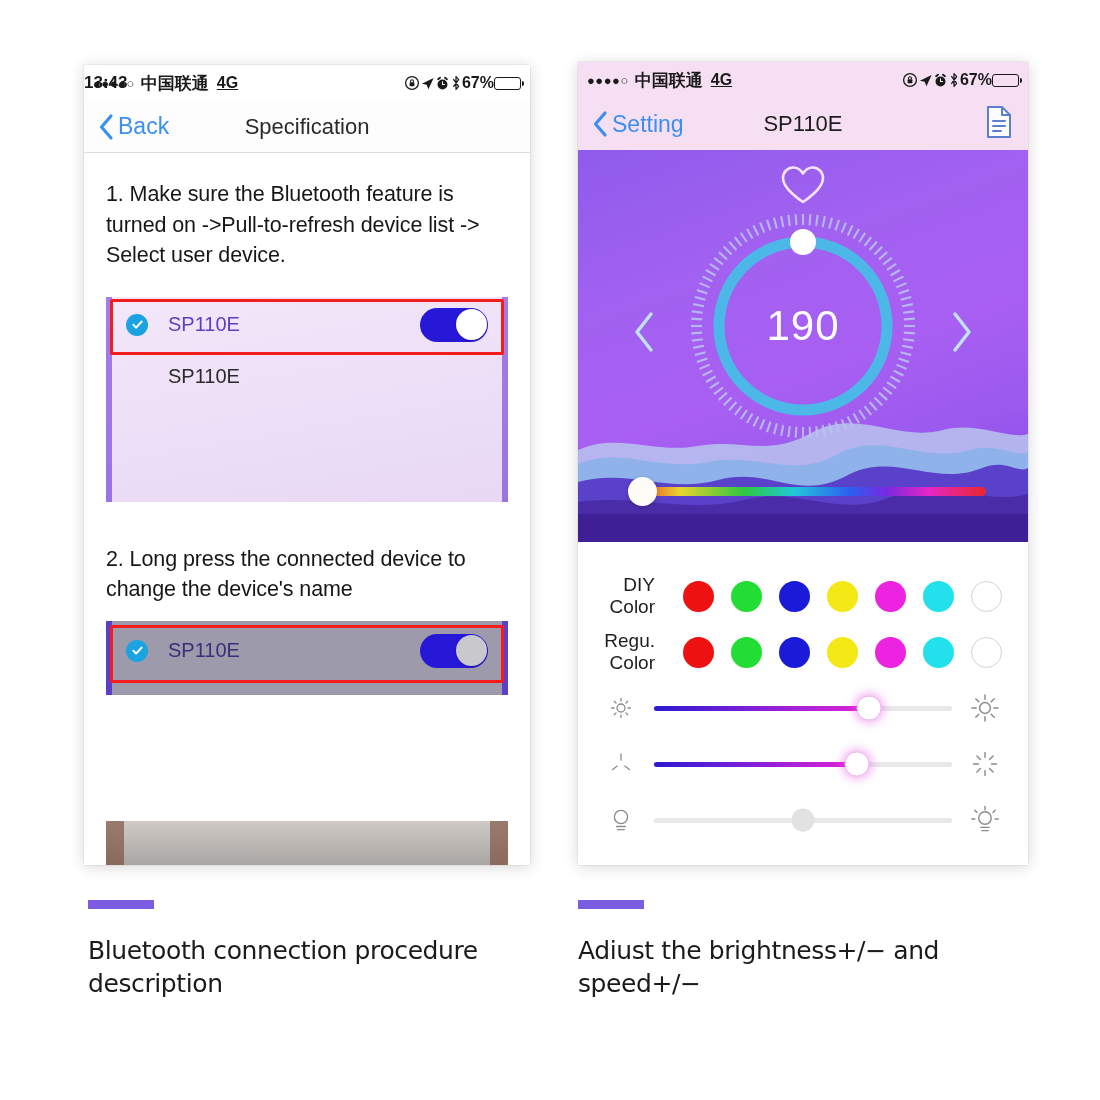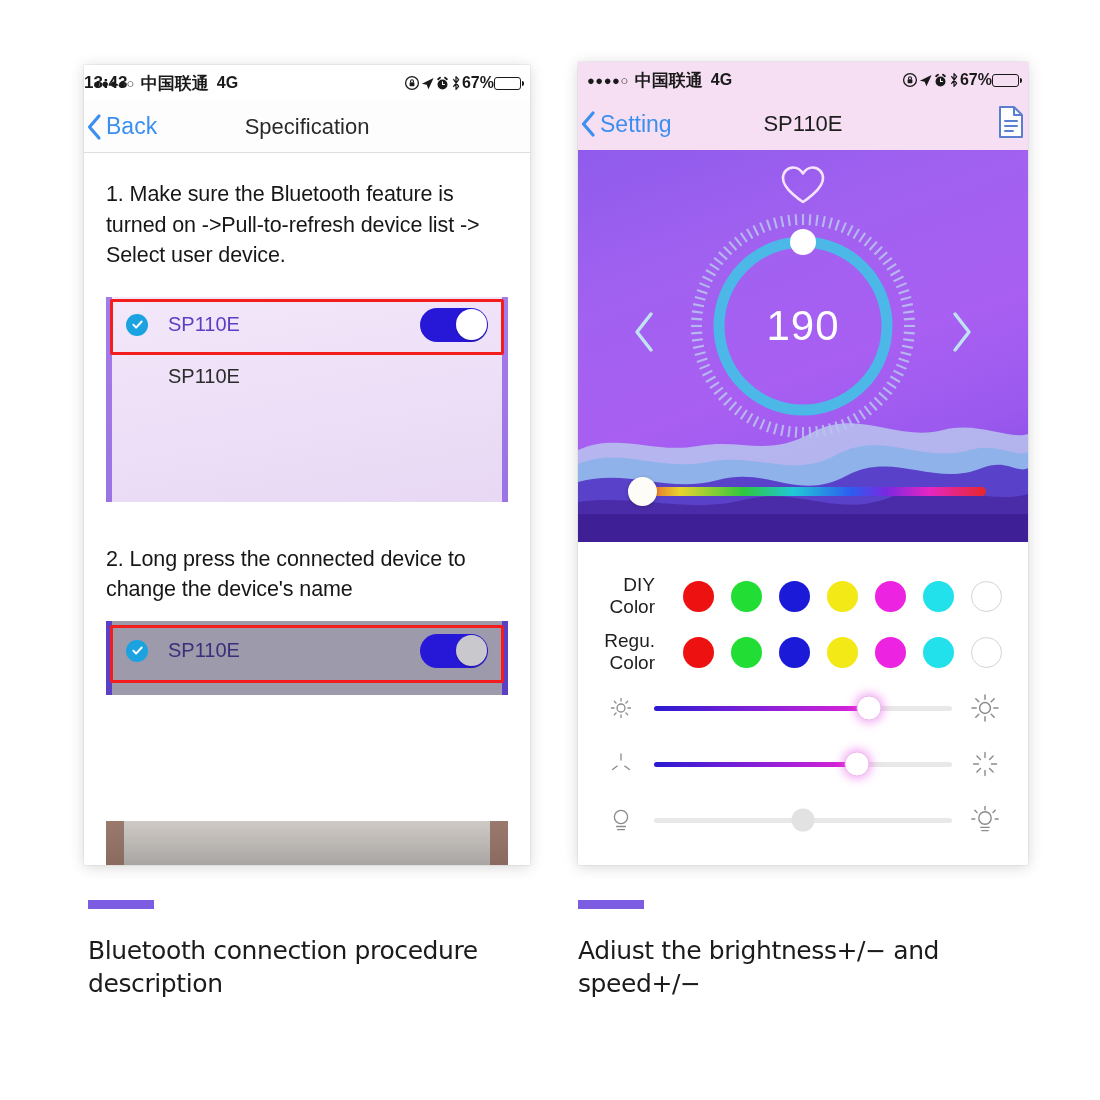--- a/index.html
+++ b/index.html
@@ -23,39 +23,39 @@
 
   
   .statusbar {
     height: 36px; display: flex; align-items: center;
     font-size: 17px; font-weight: bold; color: #1a1a1a;
     padding: 0 9px;
   }
   .sb-left { display: flex; align-items: center; gap: 6px; }
   .sb-dots { letter-spacing: 0.5px; font-size: 13px; line-height: 1; }
   .sb-carrier { font-size: 17px; font-weight: bold; }
-  .sb-net { font-size: 16px; font-weight: bold; margin-left: 2px; }
+  .sb-net { font-size: 16px; font-weight: bold; margin-left: 2px; text-decoration: underline; }
   .sb-time { position: absolute; left: 0; right: 0; text-align: left; font-size: 17px; font-weight: bold; pointer-events: none;}
   .sb-right { margin-left: auto; display: flex; align-items: center; z-index:2;}
   .sb-right svg { display: block; }
   .sb-pct { font-size: 16px; font-weight: bold; }
   .battery {
     width: 27px; height: 13px; border: 1.6px solid #1a1a1a; border-radius: 3px;
     position: relative; padding: 1.2px;
   }
   .battery::after {
     content:""; position:absolute; right:-4px; top:3.4px; width:2.4px; height:5px;
     background:#1a1a1a; border-radius:0 2px 2px 0;
   }
   .battery .lvl { height: 100%; background: #1a1a1a; border-radius: 1px; width: 67%; }
 
   
   .navbar {
     height: 52px; display: flex; align-items: center; position: relative;
-    padding: 0 2px;
+    padding: 0 14px;
   }
   .nav-back { display: flex; align-items: center; gap: 4px; cursor: pointer; z-index:2;}
   .nav-back-label { font-size: 23px; color: #3b8ff0; }
   .nav-title {
     position: absolute; left: 0; right: 0; text-align: center;
     font-size: 22px; color: #2a2a2a; pointer-events: none;
   }
   .nav-right { margin-left: auto; z-index: 2; cursor: pointer; }
 
   

